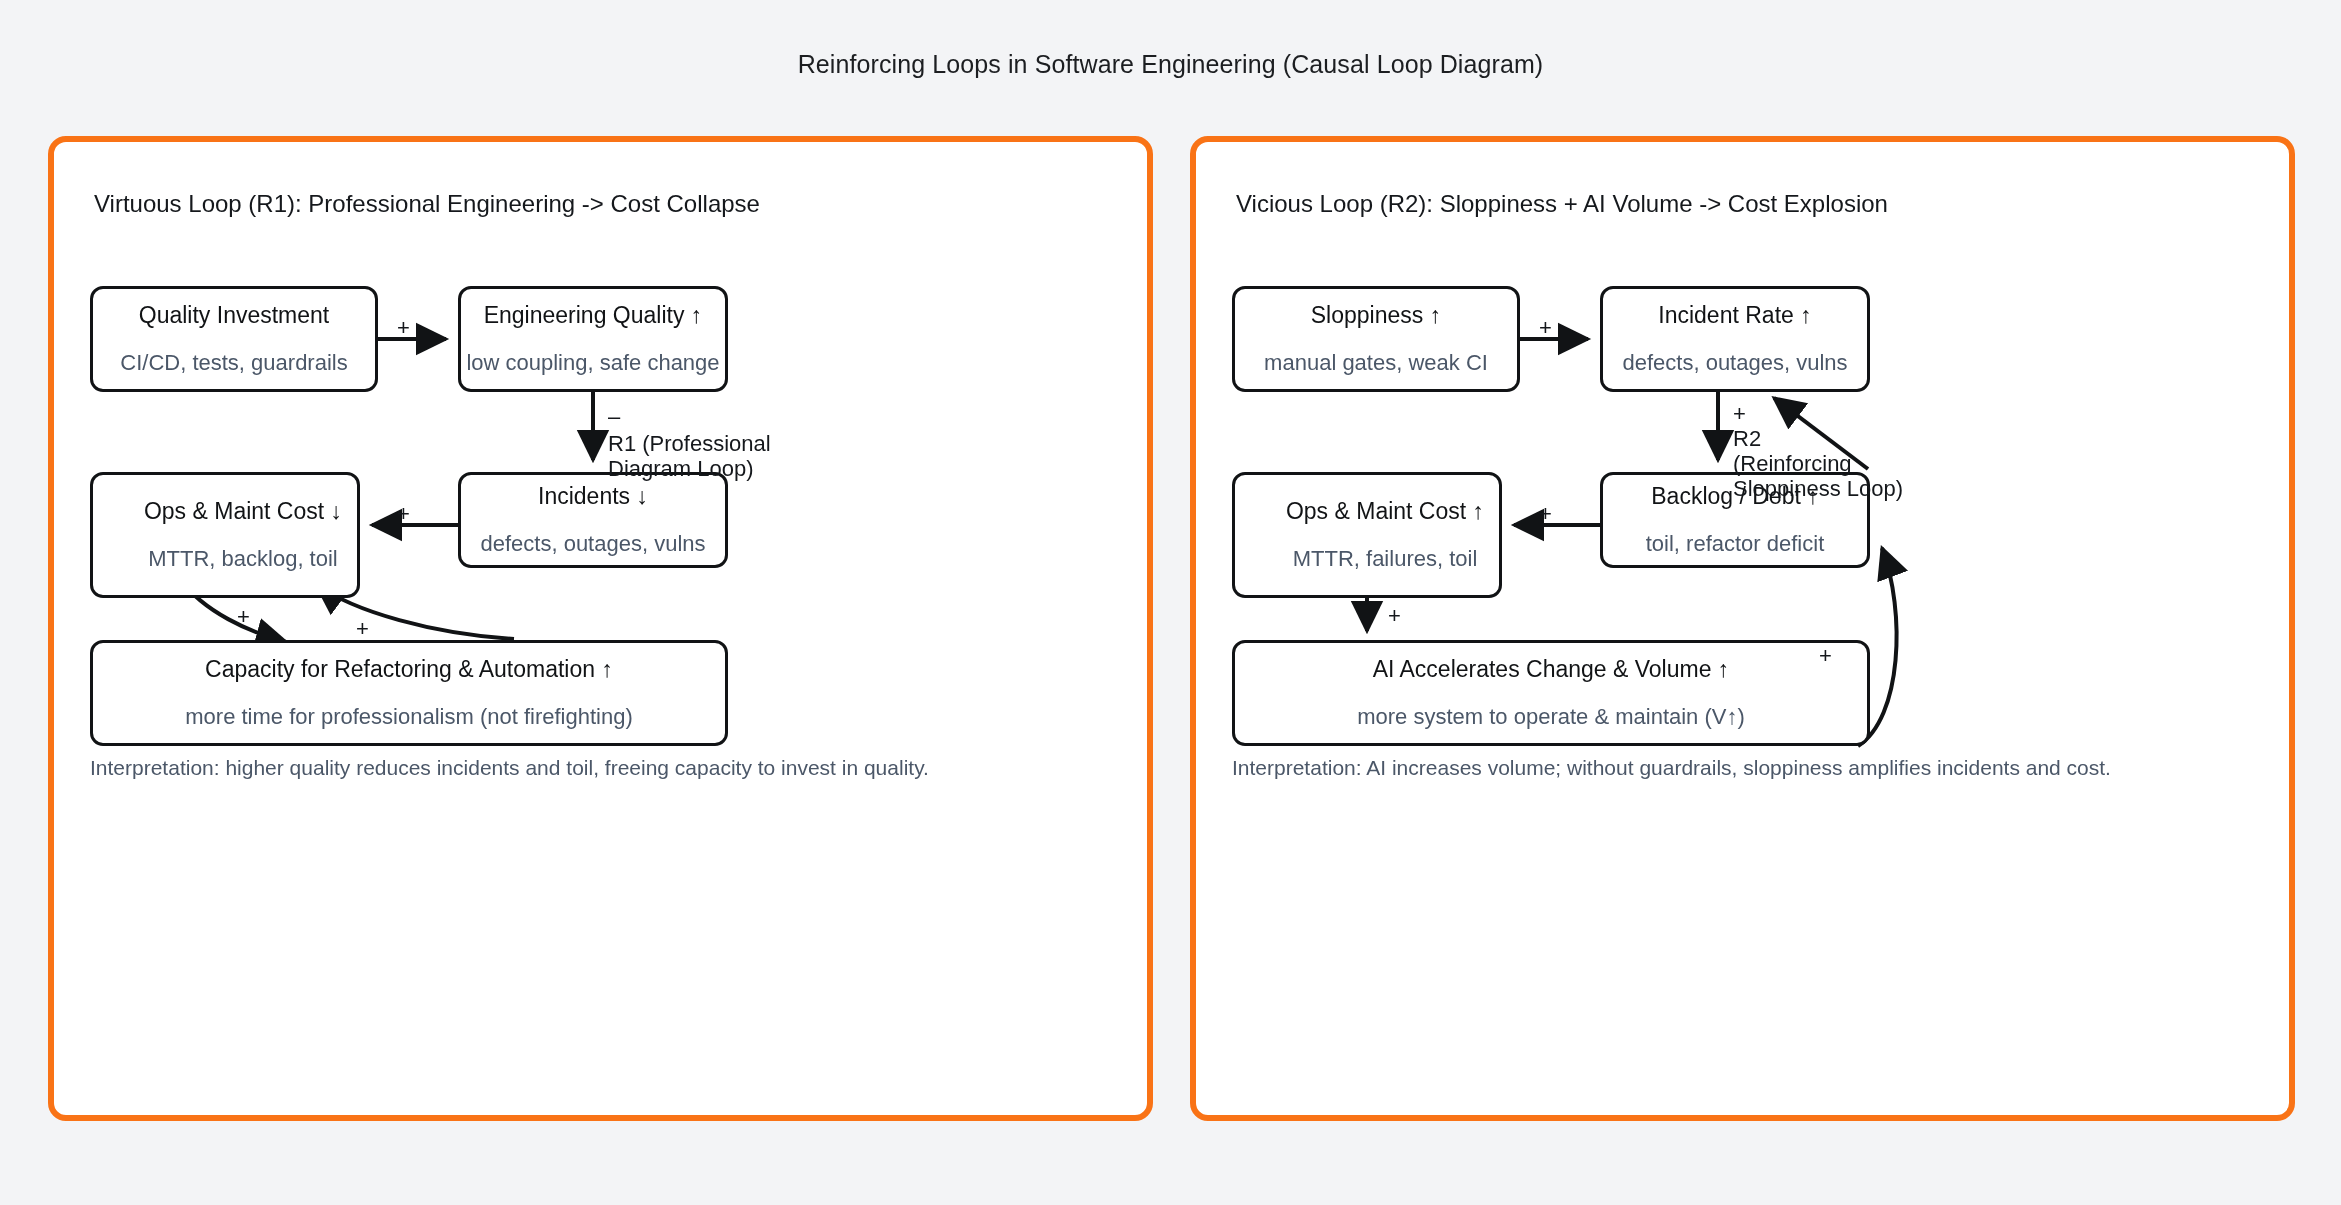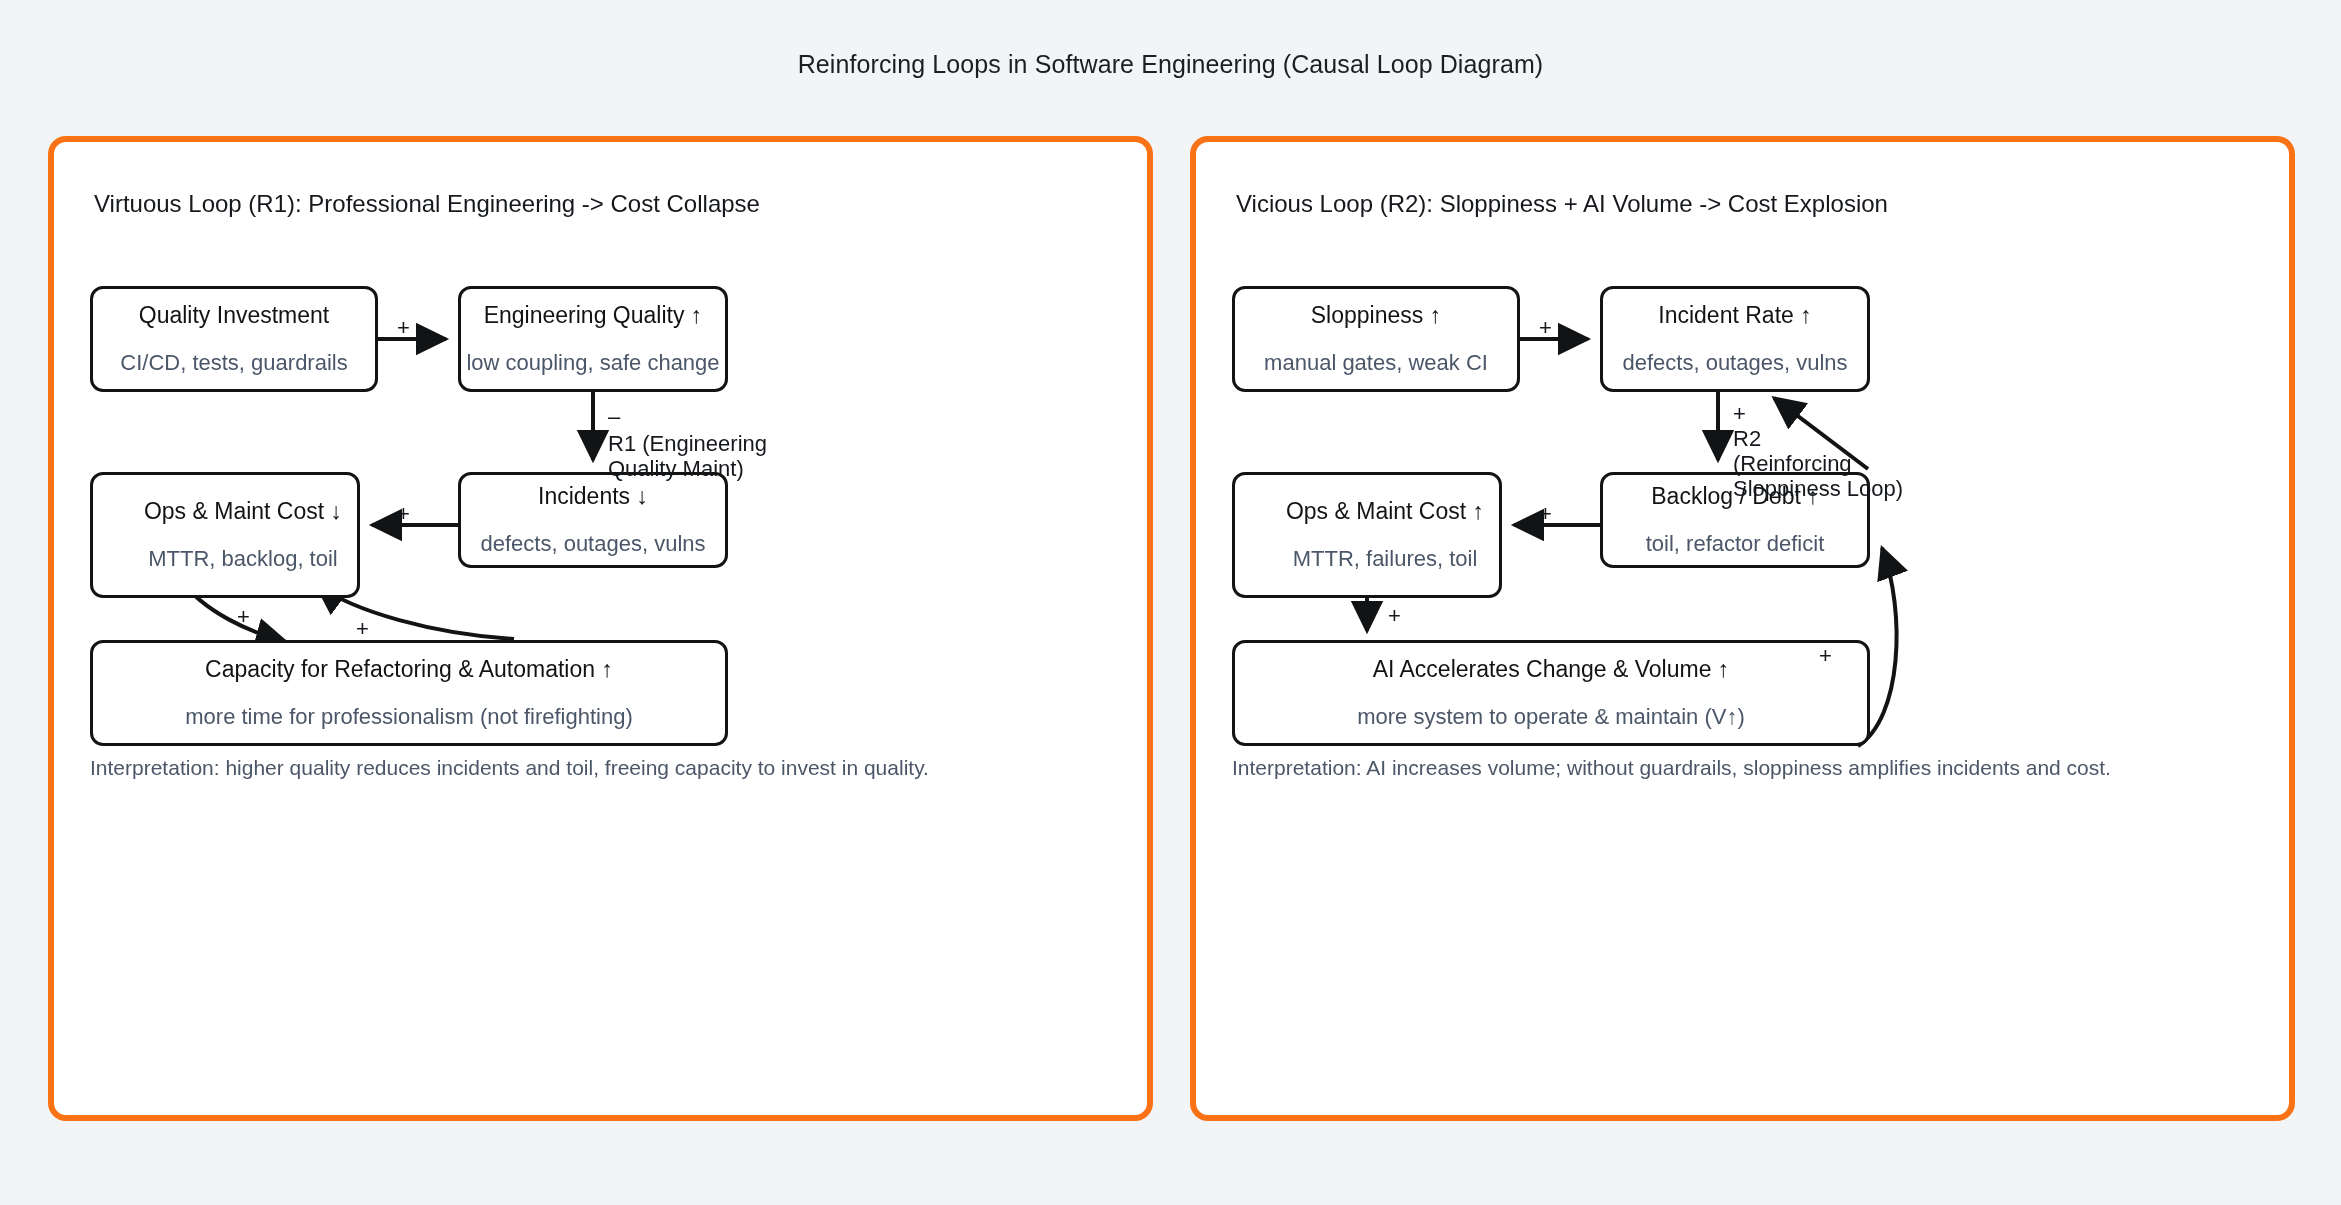--- a/index.html
+++ b/index.html
@@ -149,22 +149,22 @@
       <div class="node-title">Incidents ↓</div>
       <div class="node-sub">defects, outages, vulns</div>
     </div>
     <div class="node n-b">
       <div class="node-title">Capacity for Refactoring &amp; Automation ↑</div>
       <div class="node-sub">more time for professionalism (not firefighting)</div>
     </div>
 
     <div class="sign" style="left:343px; top:172px;">+</div>
     <div class="sign" style="left:554px; top:261px;">–</div>
-    <div class="sign" style="left:554px; top:288px;">R1 (Engineering</div>
-    <div class="sign" style="left:554px; top:313px;">Quality Maint)</div>
+    <div class="sign" style="left:554px; top:288px;">R1 (Professional</div>
+    <div class="sign" style="left:554px; top:313px;">Diagram Loop)</div>
     <div class="sign" style="left:343px; top:358px;">+</div>
     <div class="sign" style="left:183px; top:461px;">+</div>
     <div class="sign" style="left:302px; top:473px;">+</div>
 
     <div class="interp">Interpretation: higher quality reduces incidents and toil, freeing capacity to invest in quality.</div>
   </div>
 
   <div class="panel" id="panel-right">
     <div class="panel-title">Vicious Loop (R2): Sloppiness + AI Volume -&gt; Cost Explosion</div>
 

